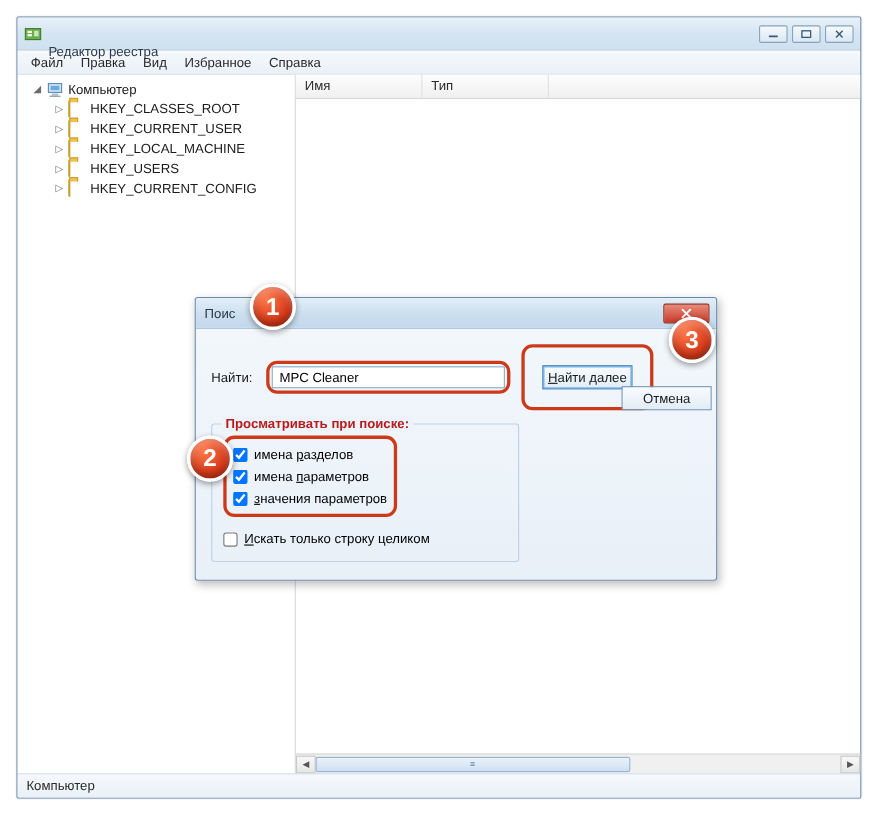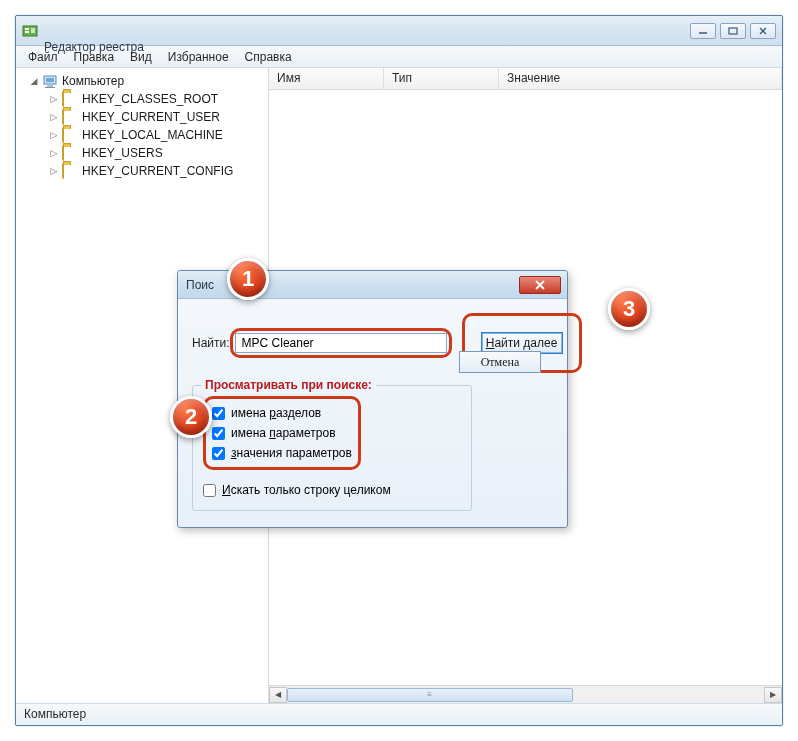--- a/index.html
+++ b/index.html
@@ -36,36 +36,36 @@
 .col-value { flex: 1; }
 
 .scrollbar-h { position: absolute; left: 0; right: 0; bottom: 0; height: 18px; background: #f0f0f0; border-top: 1px solid #d8d8d8; display: flex; align-items: center; }
 .scroll-arrow { width: 18px; height: 16px; background: linear-gradient(to bottom, #f8f8f8, #e6e6e6); border: 1px solid #c8c8c8; display: flex; align-items: center; justify-content: center; font-size: 8px; color: #555; }
 .scroll-track { flex: 1; height: 16px; position: relative; }
 .scroll-thumb { position: absolute; left: 0; width: 60%; height: 14px; top: 1px; background: linear-gradient(to bottom, #eaf2fb, #cfe0f2); border: 1px solid #9ab8d6; border-radius: 2px; display: flex; align-items: center; justify-content: center; color: #6a8aab; font-size: 8px; letter-spacing: 1px; }
 
 .statusbar { position: absolute; left: 0; right: 0; bottom: 0; height: 22px; background: linear-gradient(to bottom, #f6f9fc, #e9f0f7); border-top: 1px solid #d0dce8; padding: 3px 8px; color: #2a2a2a; }
 
 
-.dialog { position: absolute; left: 177px; top: 270px; width: 391px; background: linear-gradient(to bottom, #f4f8fc, #e8f0f8); border: 1px solid #6a8aab; border-radius: 3px; box-shadow: 2px 3px 8px rgba(0,0,0,0.25); }
+.dialog { position: absolute; left: 177px; top: 270px; width: 475px; background: linear-gradient(to bottom, #f4f8fc, #e8f0f8); border: 1px solid #6a8aab; border-radius: 3px; box-shadow: 2px 3px 8px rgba(0,0,0,0.25); }
 .dialog .dlg-titlebar { height: 28px; background: linear-gradient(to bottom, #e2eef8 0%, #cde0f0 50%, #c2d8ec 100%); display: flex; align-items: center; padding: 0 6px; border-bottom: 1px solid #a8c0d8; border-radius: 3px 3px 0 0; }
 .dlg-title { flex: 1; color: #2a3a4a; padding-left: 2px; }
 .dlg-close { width: 42px; height: 18px; background: linear-gradient(to bottom, #e88a7a, #c83a2a); border: 1px solid #982a1a; border-radius: 2px; display: flex; align-items: center; justify-content: center; color: #fff; font-weight: bold; font-size: 11px; }
 .dlg-body { padding: 14px 14px 16px 14px; position: relative; }
 
 .row-find { display: flex; align-items: center; margin-bottom: 12px; }
 .lbl-find { width: 50px; color: #1a1a1a; }
 .find-input-wrap { border: 3px solid #cc3a1a; border-radius: 10px; padding: 2px; margin-right: 10px; }
 .find-input { width: 212px; height: 20px; border: 1px solid #8aa8c6; background: #fff; padding: 2px 6px; font-size: 12px; font-family: inherit; }
 .btn-findnext-wrap { border: 3px solid #cc3a1a; border-radius: 10px; padding: 16px; }
 .btn { width: 82px; height: 22px; border: 1px solid #7a9ab8; background: linear-gradient(to bottom, #f8fbfe, #e2ecf6); color: #1a1a1a; font-size: 12px; font-family: inherit; cursor: default; padding: 0; }
 .btn.default { border: 1px solid #3a7abf; box-shadow: 0 0 0 1px #7ab8f0 inset; }
 .btn .u { text-decoration: underline; }
 
-.btn-cancel-pos { position: absolute; right: 26px; top: 52px; font-family: Liberation Serif, serif; }
+.btn-cancel-pos { position: absolute; right: 4px; top: 52px; }
 
 .fieldset { border: 1px solid #c0d0e0; border-radius: 3px; margin-top: 4px; padding: 8px 10px 10px 10px; width: 280px; position: relative; }
 .fieldset .legend { position: absolute; top: -8px; left: 8px; background: #edf3fa; padding: 0 4px; color: #b91c1c; font-weight: bold; }
 .chk-group-wrap { border: 3px solid #cc3a1a; border-radius: 10px; padding: 4px 6px; margin: 2px 0 6px 0; display: inline-block; }
 .chk-row { display: flex; align-items: center; height: 20px; }
 .chk-row input { margin-right: 6px; width: 13px; height: 13px; }
 .chk-row label .u { text-decoration: underline; }
 .chk-standalone { margin-top: 4px; }
 
 
@@ -154,21 +154,20 @@
         <span class="expander">▷</span>
         <span class="tree-icon"><span class="folder-icon"></span></span>
         <span class="tree-label">HKEY_CURRENT_CONFIG</span>
       </div>
     </div>
 
     <div class="list-pane">
       <div class="list-header">
         <div class="col col-name">Имя</div>
         <div class="col col-type">Тип</div>
-        <div class="col col-value">Значение</div>
       </div>
       <div class="scrollbar-h">
         <div class="scroll-arrow">◀</div>
         <div class="scroll-track">
           <div class="scroll-thumb">≡</div>
         </div>
         <div class="scroll-arrow">▶</div>
       </div>
     </div>
   </div>

